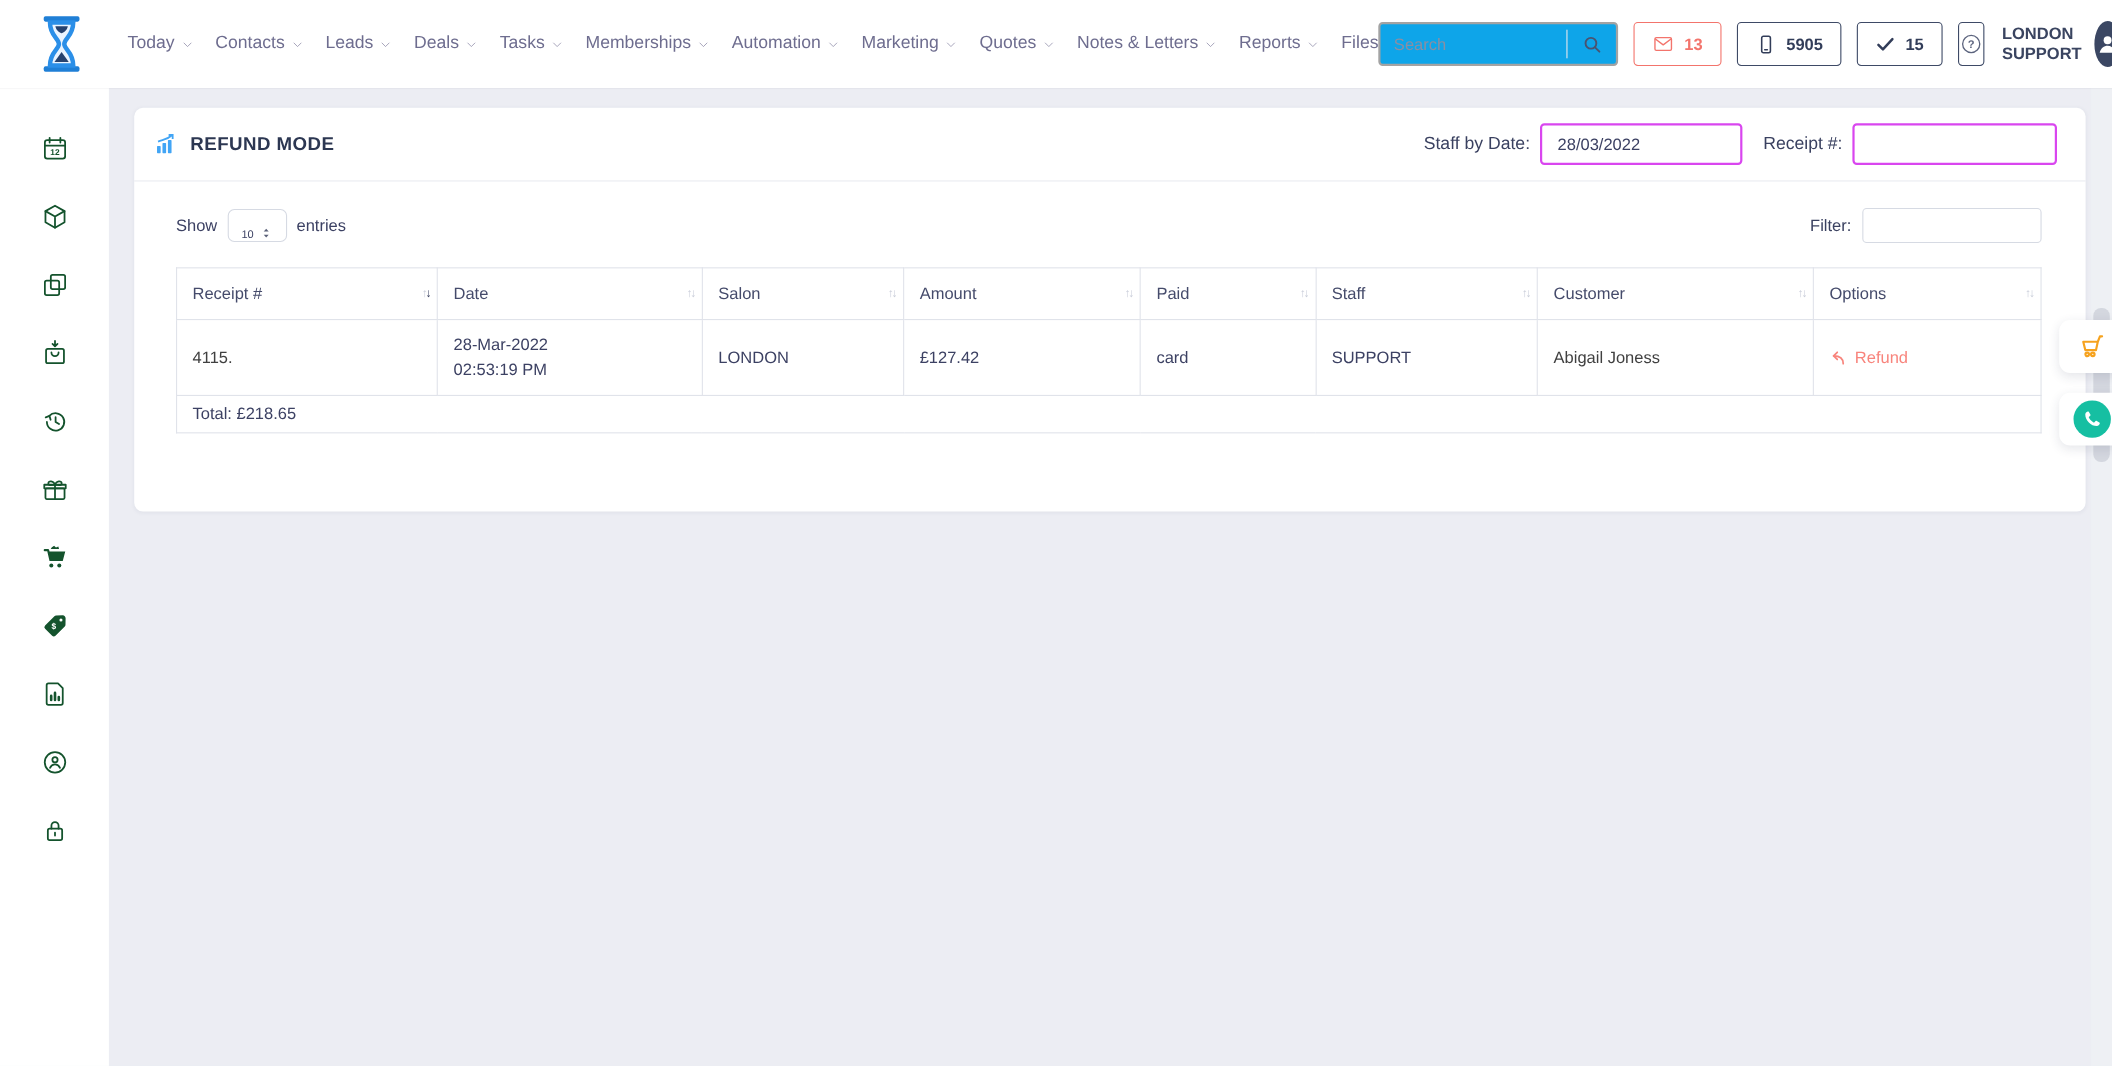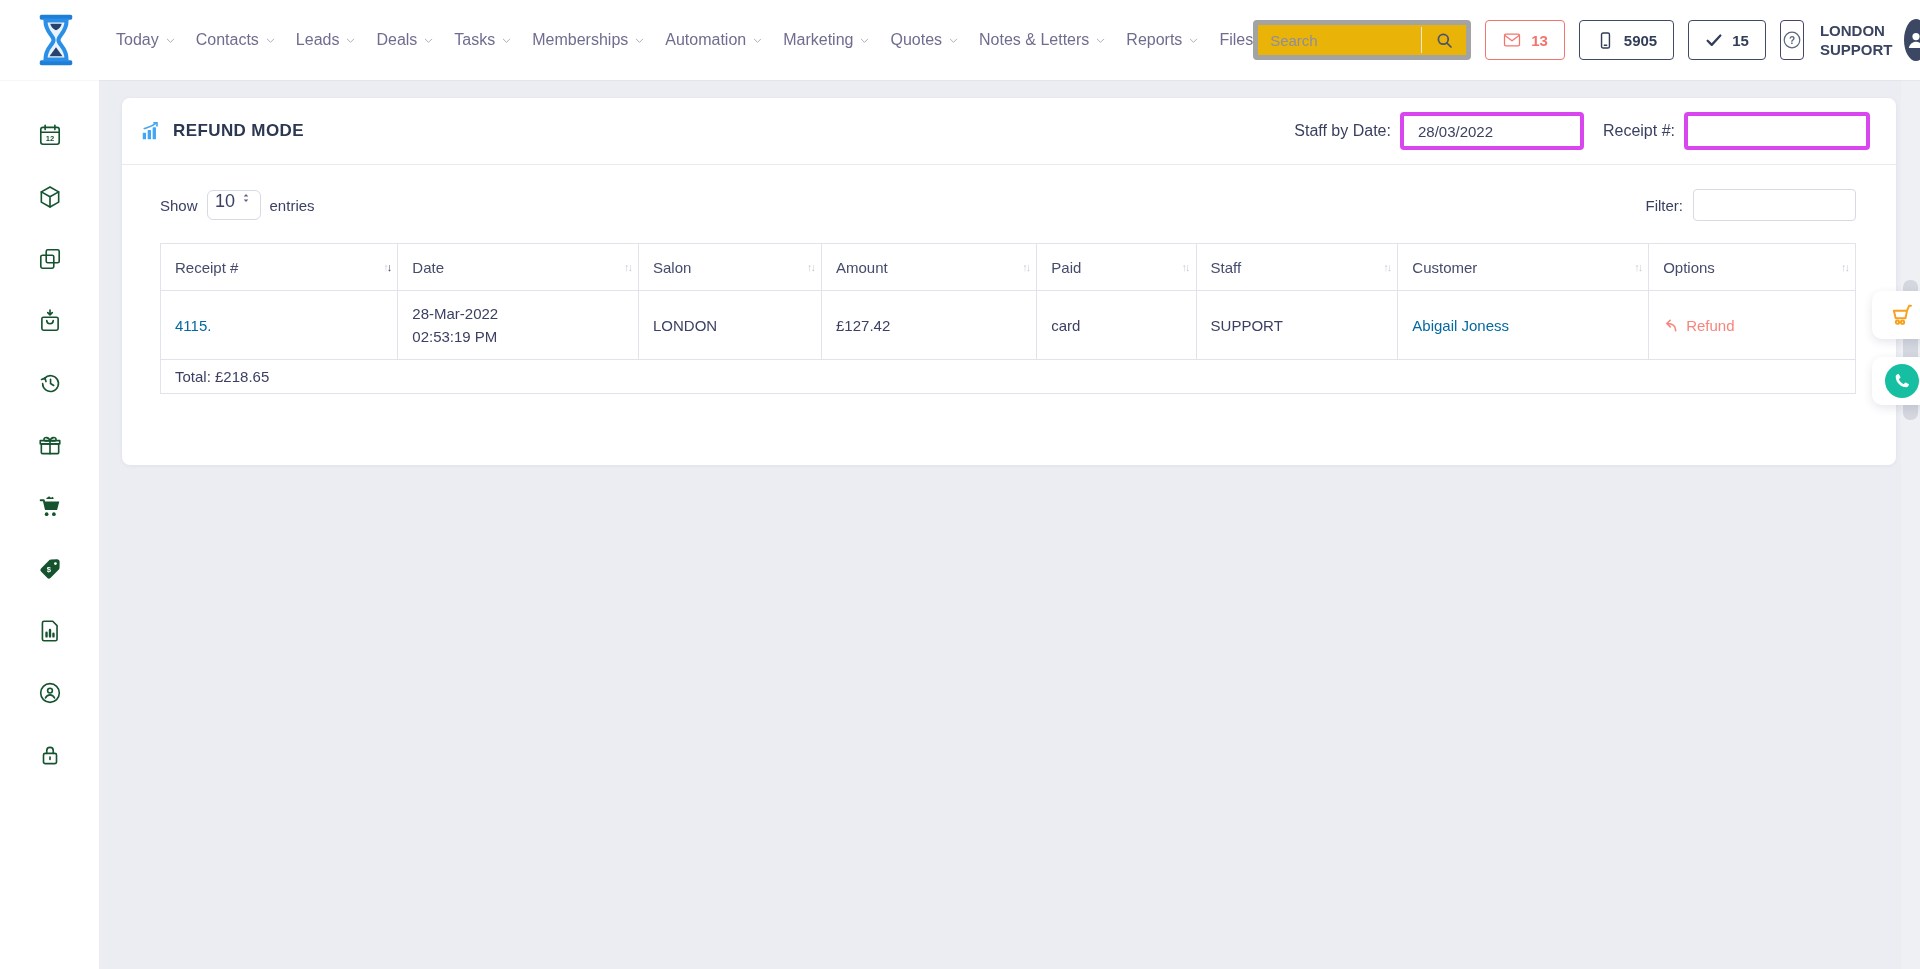--- a/index.html
+++ b/index.html
@@ -11,61 +11,61 @@
   svg{display:block}
   .ic{fill:none;stroke:currentColor;stroke-width:1.5;stroke-linecap:round;stroke-linejoin:round}
   .ic text{stroke:none;fill:currentColor;font-family:"Liberation Sans",sans-serif}
 
   
   .topbar{position:absolute;left:0;top:0;width:1920px;height:80px;background:#fff;display:flex;align-items:center;z-index:6;box-shadow:0 1px 0 rgba(40,50,80,.04)}
   .logo-wrap{margin-left:30px;width:66px;display:flex;justify-content:center;align-items:center}
   .nav{display:flex;align-items:center;gap:20px;margin-left:34px}
   .nav-item{display:flex;align-items:center;gap:6px;font-size:16px;color:#6e6d8f;cursor:pointer;white-space:nowrap}
   .chev{color:#8b89a6}
-  .search{margin-left:auto;display:flex;align-items:center;height:40px;border:5px solid #a3a3a3;border-radius:4px;width:218px;background:#eab308;box-sizing:border-box}
+  .search{margin-left:auto;display:flex;align-items:center;height:40px;border:2px solid #a3a3a3;border-radius:4px;width:218px;background:#0ea5e9;box-sizing:border-box}
   .search input{border:none;outline:none;flex:1;min-width:0;padding:0 12px;font-size:15px;color:#3c4163;font-family:inherit;background:transparent}
   .search input::placeholder{color:#8a8fa3}
   .sicon{width:44px;height:26px;display:flex;align-items:center;justify-content:center;border-left:1px solid #e6e8ee;color:#4a5370;cursor:pointer}
   .badge{height:40px;box-sizing:border-box;border:1px solid #3e4a66;border-radius:4px;display:flex;align-items:center;gap:9px;padding:0 16px;margin-left:14px;font-size:15px;font-weight:700;color:#323d59;cursor:pointer;background:#fff}
   .badge.mail{border-color:#f3746c;color:#f3746c}
   .badge.help{width:40px;padding:0;justify-content:center;color:#5c647e}
   .user{margin-left:16px;font-size:15px;font-weight:700;color:#3a4460;line-height:1.3}
   .avatar{width:42px;height:42px;border-radius:50%;background:#3b4763;margin-left:12px;margin-right:22px;display:flex;align-items:center;justify-content:center;cursor:pointer}
 
   
   .sidebar{position:absolute;left:0;top:80px;width:99px;height:889px;background:#fff;display:flex;flex-direction:column;align-items:center;padding-top:42px;box-sizing:border-box;gap:36px}
   .side-item{width:26px;height:26px;color:#14532d;cursor:pointer}
 
   
   .main{position:absolute;left:99px;top:80px;width:1821px;height:889px}
   .card{position:absolute;left:23px;top:18px;width:1774px;height:367px;background:#fff;border-radius:8px;box-shadow:0 1px 4px rgba(40,50,80,.06);box-sizing:border-box}
   .card-head{height:66px;display:flex;align-items:center;padding:0 26px 0 18px;border-bottom:1px solid #e9ebf1}
   .title{display:flex;align-items:center;gap:11px;font-size:17px;font-weight:700;color:#2c3752;letter-spacing:.4px}
   .head-controls{margin-left:auto;display:flex;align-items:center;gap:9px}
   .head-label{font-size:16px;color:#3a4160}
-  .head-input{height:38px;box-sizing:border-box;border:4px solid #d946ef;border-radius:4px;font-size:15px;color:#3c4163;padding:0 14px;outline:none;font-family:inherit}
+  .head-input{height:38px;box-sizing:border-box;border:2px solid #d946ef;border-radius:4px;font-size:15px;color:#3c4163;padding:0 14px;outline:none;font-family:inherit}
   .date-input{width:184px;margin-right:10px}
   .receipt-input{width:186px}
 
   .card-body{padding:24px 40px 0 38px}
   .controls-row{display:flex;align-items:center}
   .show{display:flex;align-items:center;gap:9px;font-size:15px;color:#3c4163}
-  .pagesize{width:54px;height:30px;box-sizing:border-box;border:1px solid #d6dae3;border-radius:6px;display:flex;align-items:flex-start;justify-content:center;gap:5px;font-size:18px;color:#3c4163;cursor:pointer;background:#fff}
+  .pagesize{width:54px;height:30px;box-sizing:border-box;border:1px solid #d6dae3;border-radius:6px;display:flex;align-items:flex-end;justify-content:center;gap:5px;font-size:10px;color:#3c4163;cursor:pointer;background:#fff}
   .filter{margin-left:auto;display:flex;align-items:center;gap:10px;font-size:15px;color:#3a4160}
   .filter input{width:163px;height:32px;box-sizing:border-box;border:1px solid #d6dae3;border-radius:4px;padding:0 10px;outline:none;font-size:15px;font-family:inherit}
 
   .tablewrap{margin-top:22px}
   table{width:100%;border-collapse:collapse;table-layout:fixed;font-size:15px}
   th,td{border:1px solid #e0e3ea;padding:11px 14px;text-align:left;vertical-align:middle;overflow:hidden}
   th{color:#454b6b;font-weight:500;position:relative;height:24px;cursor:pointer}
   .sort{position:absolute;right:7px;top:50%;transform:translateY(-50%);font-size:11px;color:#c9cdd9;letter-spacing:-2px;white-space:nowrap}
   .sort .active{color:#3a4160}
   td{color:#3c4163}
   .cell-date div{line-height:23px}
-  .link{color:#0369a1;cursor:pointer;text-decoration:none}
+  .link{color:#404040;cursor:pointer;text-decoration:none}
   .refund{color:#f8847c;display:flex;align-items:center;gap:8px;cursor:pointer}
   .total-cell{padding:8px 14px;color:#3c4163}
 
   .footer-row{display:flex;align-items:center;margin-top:20px}
   .showing{font-size:15px;color:#3c4163}
   .pagination{margin-left:auto;display:flex;gap:8px;align-items:center}
   .page-btn{background:#eff0f4;color:#979bac;font-size:15px;padding:8px 13px;border-radius:6px;cursor:pointer;line-height:1}
   .page-btn.active{background:#2ab2f2;color:#fff;padding:8px 13px;min-width:9px;text-align:center}
 
   

